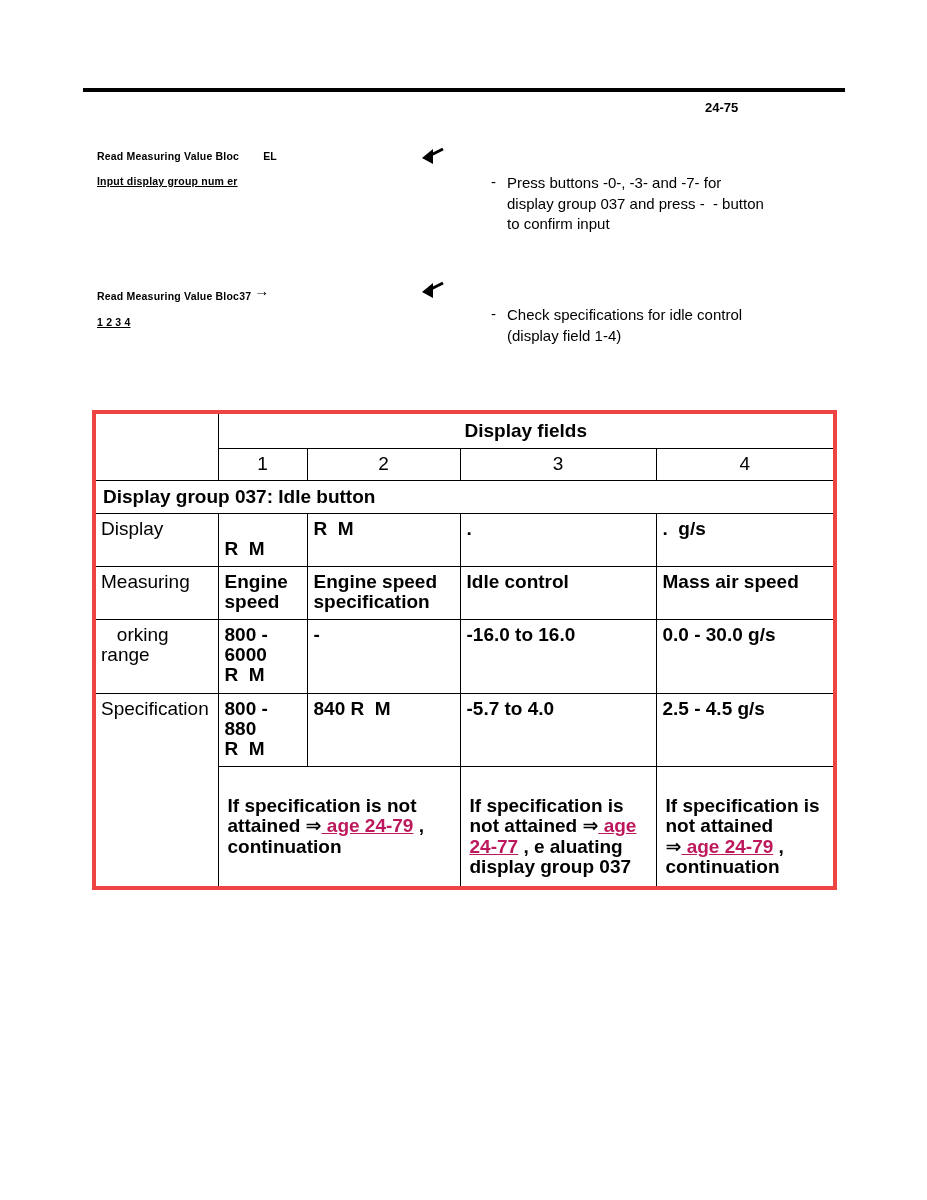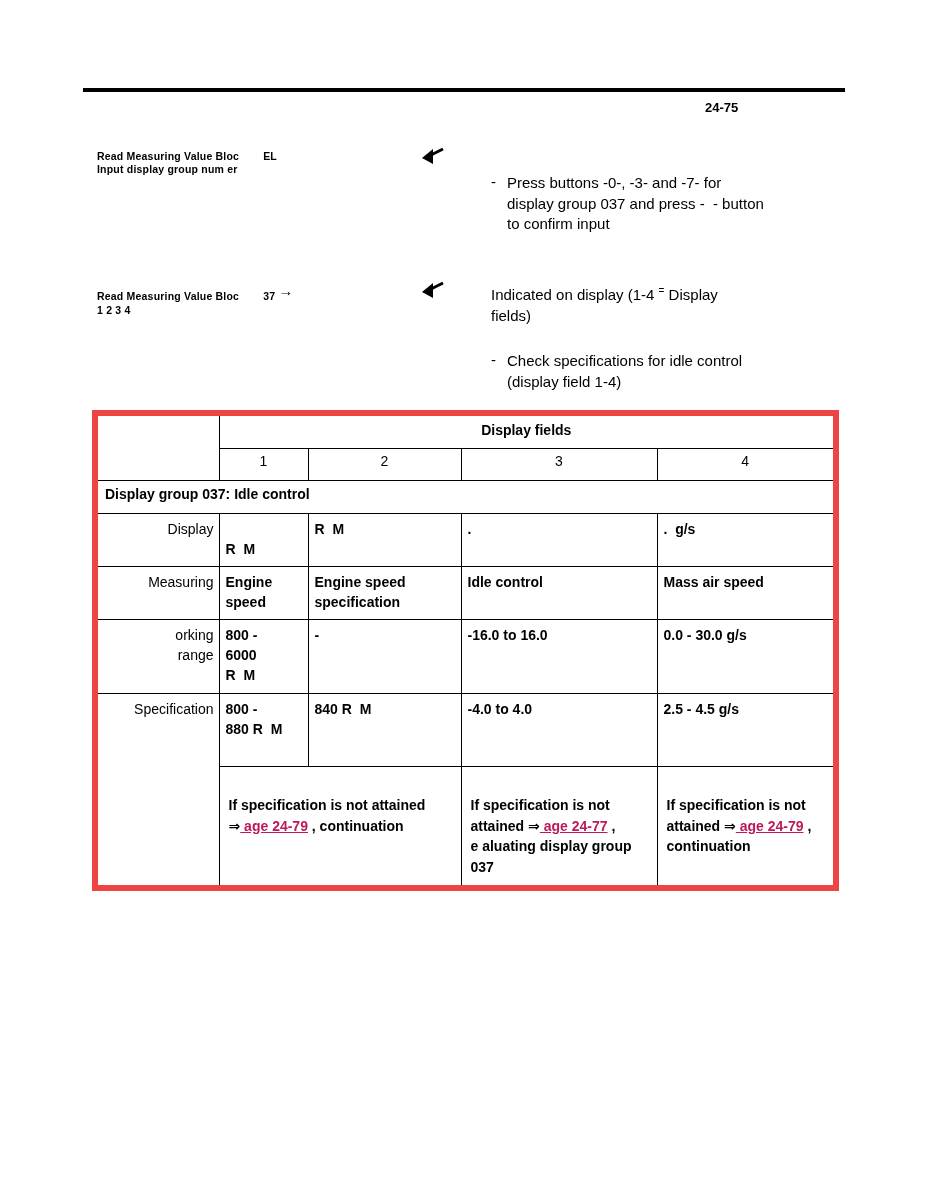--- a/index.html
+++ b/index.html
@@ -10,40 +10,40 @@
     color:#000;
   }
   .abs { position:absolute; }
 
   .top-rule { left:83px; top:88px; width:762px; height:4px; background:#000; }
 
   .page-num { left:705px; top:100px; width:140px; 
               font-size:13px; font-weight:bold; }
 
   .smallbold { font-size:10.5px; font-weight:bold; letter-spacing:0.2px; }
-  .left-sub  { margin-top:1px; }
+  .left-sub  { margin-top:13px;text-decoration:underline; }
   .suffix    { margin-left:24px; }
-  .num37     { margin-left:24px; }
+  .num37     { }
   .arr       { font-size:15px; font-weight:normal; position:relative; top:-4px; margin-left:3px; }
 
   .rblock    { width:334px; font-size:15px; }
   .rheading  { line-height:21px; }
   .supeq     { font-size:10px; vertical-align:super; }
   .pre       { white-space:pre-line; }
   .bullet    { display:flex; margin-top:25px; }
   .dash      { width:16px; flex:0 0 16px; }
   .btxt      { white-space:pre-line; line-height:20.5px; flex:1; }
 
   .arrow-icon { width:24px; height:20px; display:block; }
 
   table.spec { position:absolute; left:92px; top:410px; width:741px;
-               border-collapse:collapse; table-layout:fixed; font-size:14px;
-               border:6px solid #ef4444; }
+               border-collapse:collapse; table-layout:fixed; font-size:19px;
+               border:4px solid #ef4444; }
   .spec td   { border:1px solid #000; vertical-align:top; }
-  .spec .lbl { font-weight:normal; text-align:right; padding:5px 5px; white-space:pre-line; line-height:20px; }
+  .spec .lbl { font-weight:normal; text-align:left; padding:5px 5px; white-space:pre-line; line-height:20px; }
   .spec .hdr { font-weight:bold; text-align:center; padding:6px 4px; }
   .spec .num { text-align:center; padding:4px; font-weight:normal; }
   .spec .grp { font-weight:bold; text-align:left; padding:5px 7px; }
   .spec .dat { font-weight:bold; text-align:left; padding:5px 6px;
                white-space:pre-line; line-height:20px; }
   .spec .note{ line-height:20.5px; padding:8px 9px; }
   .lnk       { color:#be185d; text-decoration:underline; font-weight:bold; cursor:pointer; }
 </style>
 </head>
 <body>
@@ -83,24 +83,20 @@
 </div>
 
 <div class="abs" style="left:421px; top:280px;">
   <svg class="arrow-icon" viewBox="0 0 24 20">
     <polygon points="1,12 12,3 12,18" fill="#000"></polygon>
     <line x1="10" y1="9" x2="22" y2="3" stroke="#000" stroke-width="3"></line>
   </svg>
 </div>
 
 <div class="abs rblock" style="left:491px; top:280px; width:300px;">
-  <div class="rheading">
-    <span>Indicated on display (1-4 </span><sup class="supeq">=</sup><span class="pre"> Display
-fields)</span>
-  </div>
   <div class="bullet">
     <span class="dash">-</span>
     <div class="btxt">Check specifications for idle control
 (display field 1-4)</div>
   </div>
 </div>
 
 <table class="spec">
   <colgroup>
     <col style="width:124px">
@@ -114,21 +110,21 @@
       <td class="lbl" rowspan="2"></td>
       <td class="hdr" colspan="4">Display fields</td>
     </tr>
     <tr style="height:32px">
       <td class="num">1</td>
       <td class="num">2</td>
       <td class="num">3</td>
       <td class="num">4</td>
     </tr>
     <tr style="height:33px">
-      <td class="grp" colspan="5">Display group 037: Idle control</td>
+      <td class="grp" colspan="5">Display group 037: Idle button</td>
     </tr>
     <tr style="height:53px">
       <td class="lbl">Display</td>
       <td class="dat">
 R&nbsp;&nbsp;M</td>
       <td class="dat">R&nbsp;&nbsp;M</td>
       <td class="dat">.</td>
       <td class="dat">.&nbsp;&nbsp;g/s</td>
     </tr>
     <tr style="height:53px">
@@ -148,21 +144,21 @@
 R&nbsp;&nbsp;M</td>
       <td class="dat">-</td>
       <td class="dat">-16.0 to 16.0</td>
       <td class="dat">0.0 - 30.0 g/s</td>
     </tr>
     <tr style="height:73px">
       <td class="lbl" rowspan="2">Specification</td>
       <td class="dat">800 -
 880 R&nbsp;&nbsp;M</td>
       <td class="dat">840 R&nbsp;&nbsp;M</td>
-      <td class="dat">-4.0 to 4.0</td>
+      <td class="dat">-5.7 to 4.0</td>
       <td class="dat">2.5 - 4.5 g/s</td>
     </tr>
     <tr style="height:95px">
       <td class="dat note" colspan="2">
         <span>If specification is not attained ⇒</span><a class="lnk">&nbsp;age 24-79</a><span> , continuation</span>
       </td>
       <td class="dat note">
         <span>If specification is not attained ⇒</span><a class="lnk">&nbsp;age 24-77</a><span> , e&nbsp;aluating display group 037</span>
       </td>
       <td class="dat note">

